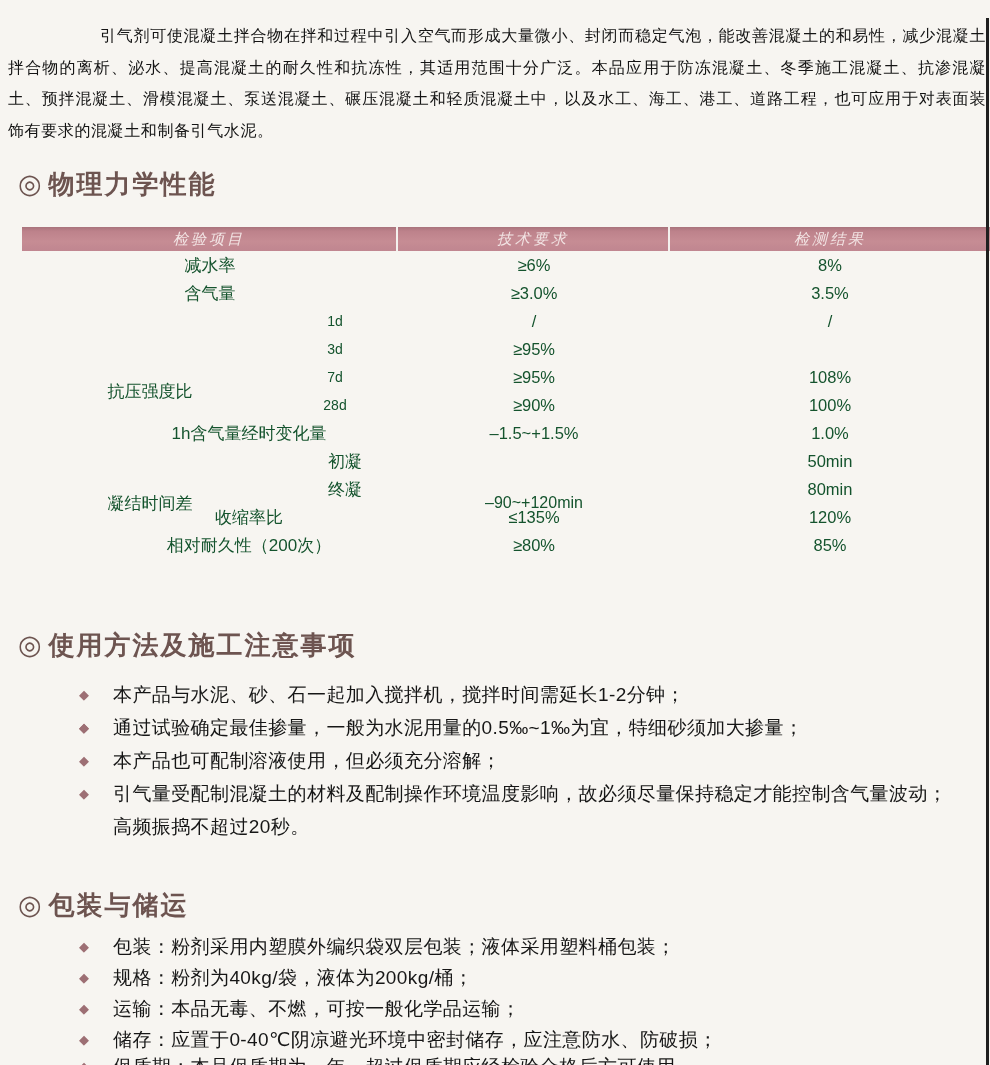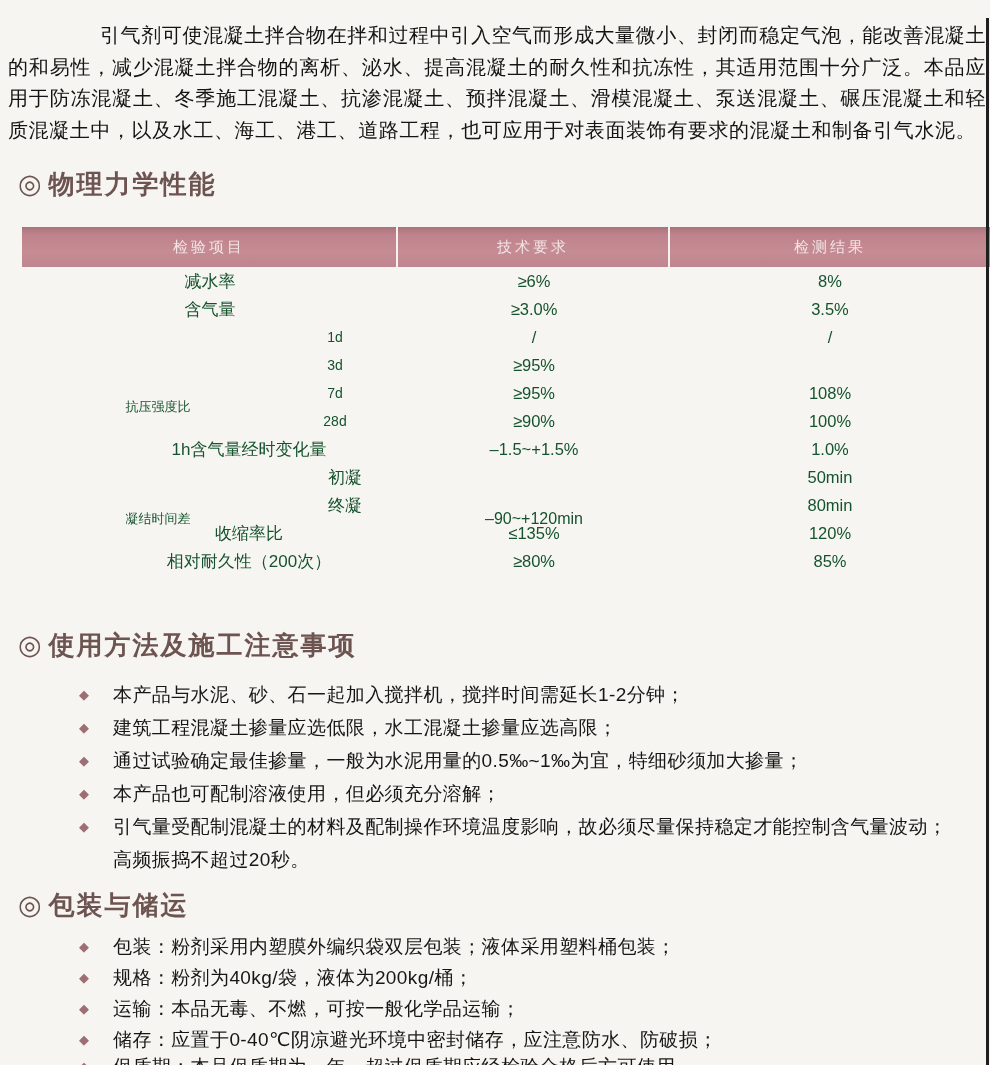--- a/index.html
+++ b/index.html
@@ -10,52 +10,52 @@
     color:#1e1e1e;
   }
   .page{position:absolute;left:0;top:0;width:990px;height:1065px;overflow:hidden;}
 
   
   .edge-line{position:absolute;left:986px;top:18px;width:3px;height:1047px;background:#1f1f1f;z-index:9;}
 
   
   .intro{
     position:absolute;top:20px;left:8px;width:978px;margin:0;
-    font-size:20px;line-height:31.5px;letter-spacing:.6px;
+    font-size:16px;line-height:31.5px;letter-spacing:.6px;
     text-indent:92px;text-align:justify;color:#141414;
   }
 
   
   .sec{
     position:absolute;left:18px;margin:0;display:flex;align-items:center;gap:7px;
     font-size:26px;font-weight:bold;color:#6d5450;letter-spacing:2px;line-height:32px;
   }
   .sec .marker{font-size:27px;font-weight:600;letter-spacing:0;}
   #sec-physical{top:168px}
   #sec-usage{top:629px}
   #sec-packing{top:889px}
 
   
   .ptable{position:absolute;left:22px;top:227px;width:968px;}
-  .thead{display:flex;height:40px;background:linear-gradient(180deg,#a9737c 0%,#bd828b 18%,#c68c94 60%,#c08690 100%);}
+  .thead{display:flex;height:24px;background:linear-gradient(180deg,#a9737c 0%,#bd828b 18%,#c68c94 60%,#c08690 100%);font-style:italic;}
   .th{box-sizing:border-box;display:flex;align-items:center;justify-content:center;
       color:#f2e4e4;font-size:15px;letter-spacing:3px;}
   .th-1{width:376px;border-right:2px solid #f4f1ee;}
   .th-2{width:272px;border-right:2px solid #f4f1ee;}
   .th-3{width:320px;text-align:right;}
   .tbody{position:relative;height:336px;font-size:17px;color:#14532d;}
   .trow{position:relative;height:28px;}
   .tl{position:absolute;top:50%;transform:translate(-50%,-50%);white-space:nowrap;}
   .pos-a{left:188px}
   .pos-b{left:227px}
   .pos-c{left:313px;font-size:14px}
   .pos-d{left:323px}
   .tc-req{position:absolute;left:376px;width:272px;top:50%;transform:translateY(-50%);text-align:center;font-size:16.5px;}
   .tc-res{position:absolute;left:648px;width:320px;top:50%;transform:translateY(-50%);text-align:center;font-size:16.5px;}
-  .group-label{position:absolute;left:136px;transform:translate(-50%,-50%);white-space:nowrap;font-size:13px;}
+  .group-label{position:absolute;left:128px;transform:translate(-50%,-50%);white-space:nowrap;font-size:17px;}
   .merged-req{position:absolute;left:376px;width:272px;transform:translateY(-50%);text-align:center;font-size:16px;}
 
   
   .blist{position:absolute;left:0;width:962px;margin:0;padding:0;list-style:none;}
   #usage-list{top:678px;line-height:33px;}
   #packing-list{top:931px;line-height:31px;}
   .blist li{position:relative;padding-left:113px;font-size:19px;letter-spacing:.4px;color:#161616;}
   .diamond{position:absolute;left:79px;top:0;color:#9d6f74;font-size:13px;}
   
   .partial-line{position:absolute;top:1051px;left:0;width:962px;box-sizing:border-box;
@@ -140,21 +140,21 @@
       </div>
   </div>
 
   <h2 class="sec" id="sec-usage">
     <span class="marker">◎</span>
     <span>使用方法及施工注意事项</span>
   </h2>
 
   <ul class="blist" id="usage-list">
       <li><span class="diamond">◆</span><span>本产品与水泥、砂、石一起加入搅拌机，搅拌时间需延长1-2分钟；</span></li>
-      <li><span class="diamond">◆</span><span>建筑工程混凝土掺量应选低限，水工混凝土掺量应选高限；</span></li>
+      <li><span class="diamond">◆</span></li>
       <li><span class="diamond">◆</span><span>通过试验确定最佳掺量，一般为水泥用量的0.5‰~1‰为宜，特细砂须加大掺量；</span></li>
       <li><span class="diamond">◆</span><span>本产品也可配制溶液使用，但必须充分溶解；</span></li>
       <li><span class="diamond">◆</span><span>引气量受配制混凝土的材料及配制操作环境温度影响，故必须尽量保持稳定才能控制含气量波动；高频振捣不超过20秒。</span></li>
     </ul>
 
   <h2 class="sec" id="sec-packing">
     <span class="marker">◎</span>
     <span>包装与储运</span>
   </h2>
 

